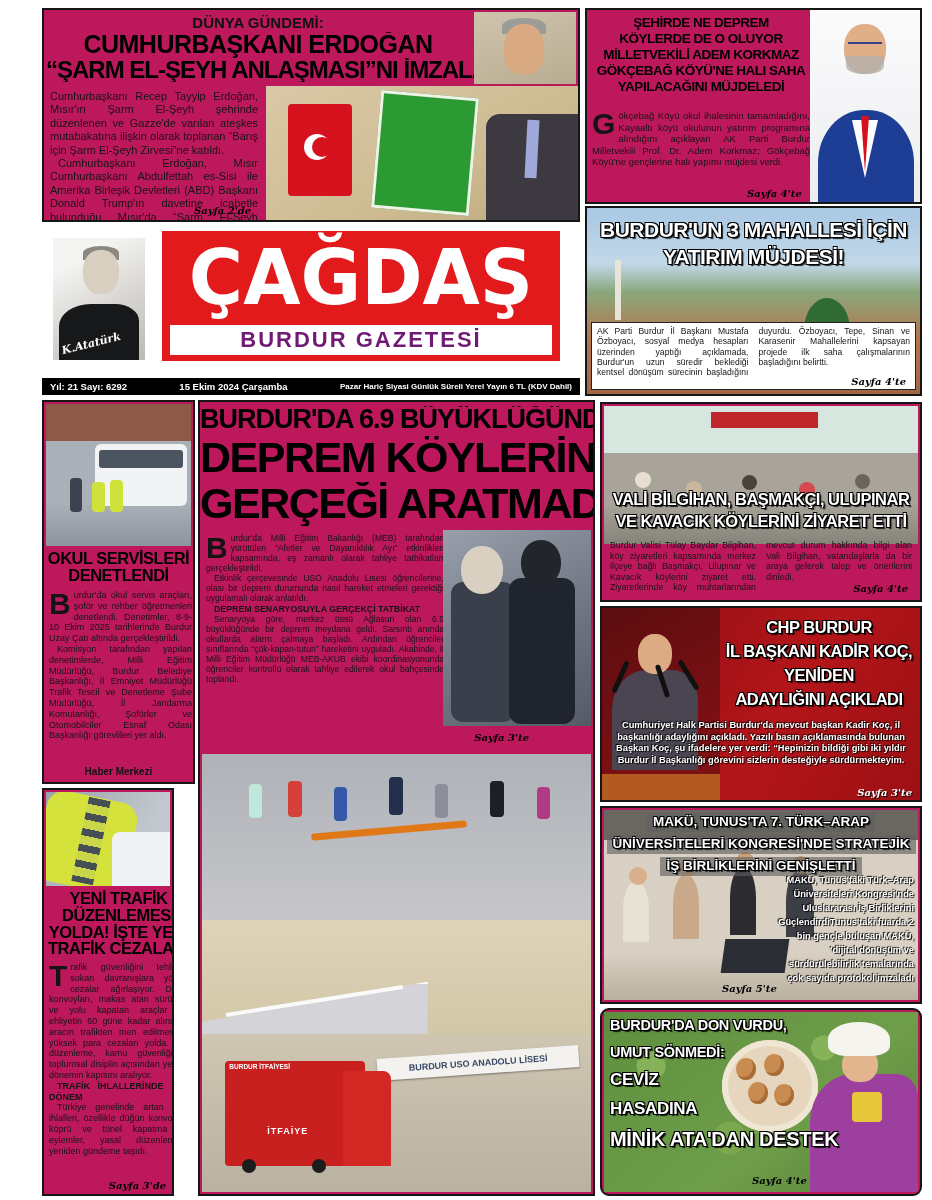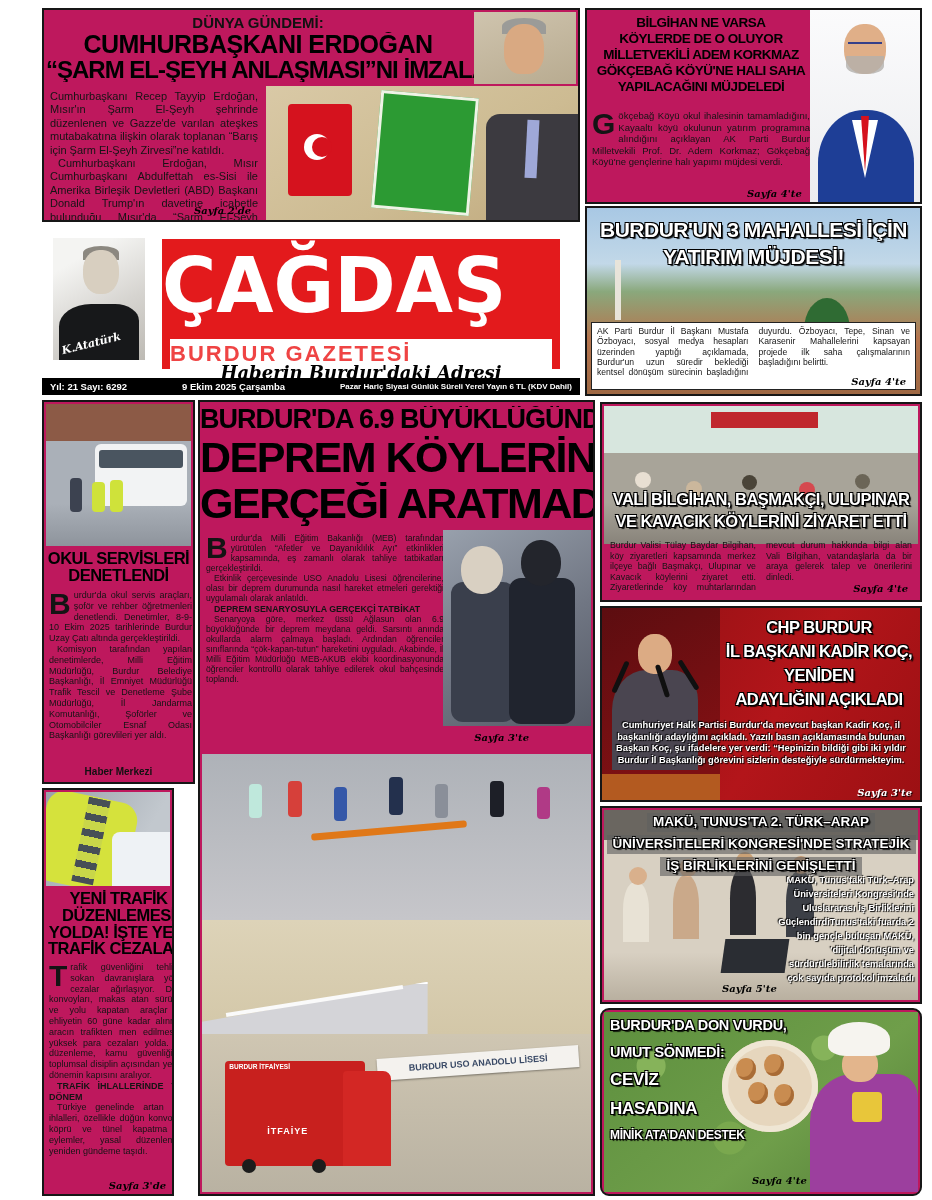--- a/index.html
+++ b/index.html
@@ -61,24 +61,24 @@
   .mah-strip{position:absolute;left:4px;right:4px;bottom:4px;height:60px;background:#fff;border:1px solid #222;
      padding:3px 5px;column-count:2;column-gap:10px;font-size:8.6px;line-height:1.2;text-align:justify;}
   .mah-ref{position:absolute;right:14px;bottom:7px;}
 
   
   .ataturk{left:53px;top:238px;width:92px;height:122px;background:linear-gradient(150deg,#f4f4f2 20%,#d6d4d0 60%,#bdbab4);}
   .ata-suit{position:absolute;left:6px;bottom:0;width:80px;height:56px;background:#17181a;border-radius:40% 30% 0 0;}
   .ata-head{position:absolute;left:30px;top:12px;width:36px;height:44px;border-radius:45%;background:#d8cfc0;}
   .ata-hair{position:absolute;left:30px;top:8px;width:36px;height:14px;border-radius:50% 50% 0 0;background:#8c8880;}
   .ata-sign{position:absolute;left:8px;bottom:10px;color:#fff;font-size:11px;transform:rotate(-14deg);}
-  .banner{left:162px;top:239px;width:398px;height:130px;background:#e31a1c;}
+  .banner{left:162px;top:231px;width:398px;height:130px;background:#e31a1c;text-align:center;}
   .banner-title{font-size:74px;font-weight:bold;color:#fff;line-height:92px;letter-spacing:0px;
      font-family:"DejaVu Sans",sans-serif;transform:scaleY(1.04);}
-  .banner-sub{margin:8px 8px;font-size:22px;font-weight:bold;color:#ef4444;letter-spacing:2px;line-height:30px;background:#fff;}
+  .banner-sub{margin:2px 8px;font-size:22px;font-weight:bold;color:#701a75;letter-spacing:2px;line-height:30px;background:#fff;}
   .slogan{left:162px;top:362px;width:398px;text-align:center;font-size:18px;color:#000;}
   .datebar{left:42px;top:378px;width:538px;height:17px;background:#000;color:#fff;display:flex;align-items:center;
      justify-content:space-between;padding:0 8px;box-sizing:border-box;font-weight:bold;}
   .datebar .d1{font-size:9.5px;}
   .datebar .d2{font-size:9.5px;}
   .datebar .d3{font-size:8px;}
 
   
   .b-okul{left:42px;top:400px;width:153px;height:384px;}
   .ph-okul{left:2px;top:2px;right:2px;height:142px;background:linear-gradient(180deg,#8c5a46 0 26%,#aab0b8 26% 70%,#8e949c 100%);}
@@ -207,21 +207,21 @@
       <div class="erd-tie"></div>
     </div>
     <div class="photo ph-erd-head">
       <div class="erd-hair"></div>
       <div class="erd-face"></div>
     </div>
   </section>
 
   <section class="box b-korkmaz">
     <div class="kork-hl hl" style="white-space:normal;">
-      <div>BİLGİHAN NE VARSA</div>
+      <div>ŞEHİRDE NE DEPREM</div>
       <div>KÖYLERDE DE O OLUYOR</div>
       <div>MİLLETVEKİLİ ADEM KORKMAZ</div>
       <div>GÖKÇEBAĞ KÖYÜ'NE HALI SAHA</div>
       <div>YAPILACAĞINI MÜJDELEDİ</div>
     </div>
     <div class="kork-body body-txt">
       <p class="nofirst"><span class="dropcap">G</span><span>ökçebağ Köyü okul ihalesinin tamamladığını, Kayaaltı köyü okulunun yatırım programına alındığını açıklayan AK Parti Burdur Milletvekili Prof. Dr. Adem Korkmaz; Gökçebağ Köyü'ne gençlerine halı yapımı müjdesi verdi.</span></p>
     </div>
     <div class="pageref kork-ref">Sayfa 4'te</div>
     <div class="photo ph-kork">
@@ -252,24 +252,23 @@
   <div class="photo ataturk">
     <div class="ata-hair"></div>
     <div class="ata-head"></div>
     <div class="ata-suit"></div>
     <div class="ata-sign script">K.Atatürk</div>
   </div>
   <div class="abs banner">
     <div class="banner-title">ÇAĞDAŞ</div>
     <div class="banner-sub">BURDUR GAZETESİ</div>
   </div>
-  <div class="abs slogan script">Haberin Burdur'daki Adresi</div>
   <div class="abs datebar">
     <span class="d1">Yıl: 21   Sayı: 6292</span>
-    <span class="d2">9 Ekim 2025 Çarşamba</span>
+    <span class="d2">15 Ekim 2024 Çarşamba</span>
     <span class="d3">Pazar Hariç Siyasi Günlük Süreli Yerel Yayın    6 TL (KDV Dahil)</span>
   </div>
 
   <section class="box b-okul">
     <div class="photo ph-okul">
       <div class="bus"></div>
       <div class="bus-win"></div>
       <div class="civ1"></div>
       <div class="vest1"></div>
       <div class="vest2"></div>
@@ -388,21 +387,21 @@
       <div class="phead" style="left:8%;top:30%;width:18px;height:18px;background:#d9b08c;"></div>
       <div class="person" style="left:22%;top:34%;width:26px;height:64px;background:#caa98a;"></div>
       <div class="phead" style="left:24%;top:26%;width:18px;height:18px;background:#e3b58c;"></div>
       <div class="person" style="left:40%;top:30%;width:26px;height:68px;background:#2c2c30;"></div>
       <div class="phead" style="left:42%;top:22%;width:18px;height:18px;background:#caa176;"></div>
       <div class="person" style="left:58%;top:32%;width:28px;height:66px;background:#3c3f46;"></div>
       <div class="phead" style="left:60%;top:24%;width:18px;height:18px;background:#c89a70;"></div>
       <div class="laptop"></div>
     </div>
     <div class="maku-hl">
-      <div class="ow">MAKÜ, TUNUS'TA 2. TÜRK–ARAP</div><br>
+      <div class="ow">MAKÜ, TUNUS'TA 7. TÜRK–ARAP</div><br>
       <div class="ow">ÜNİVERSİTELERİ KONGRESİ'NDE STRATEJİK</div><br>
       <div class="ow">İŞ BİRLİKLERİNİ GENİŞLETTİ</div>
     </div>
     <div class="maku-body">MAKÜ, Tunus'taki Türk–Arap Üniversiteleri Kongresi'nde Uluslararası İş Birliklerini GüçlendirdiTunus'taki fuarda 2 bin gençle buluşan MAKÜ, 'dijital dönüşüm ve sürdürülebilirlik temalarında çok sayıda protokol imzaladı</div>
     <div class="pageref maku-ref">Sayfa 5'te</div>
   </section>
 
   <section class="box b-ceviz">
     <div class="photo ph-ceviz">
       <div class="bowl">
@@ -416,18 +415,18 @@
         <div class="cshirt"></div>
         <div class="cface"></div>
         <div class="hat"></div>
       </div>
     </div>
     <div class="ceviz-hl">
       <div class="ow">BURDUR'DA DON VURDU,</div>
       <div class="ow">UMUT SÖNMEDİ:</div>
       <div class="ow" style="font-size:17px;">CEVİZ</div>
       <div class="ow" style="font-size:17px;">HASADINA</div>
-      <div class="ow" style="font-size:12px;">MİNİK ATA'DAN DESTEK</div>
+      <div class="ow" style="font-size:20px;">MİNİK ATA'DAN DESTEK</div>
     </div>
     <div class="pageref ceviz-ref">Sayfa 4'te</div>
   </section>
 
 </div>
 
 </body></html>

